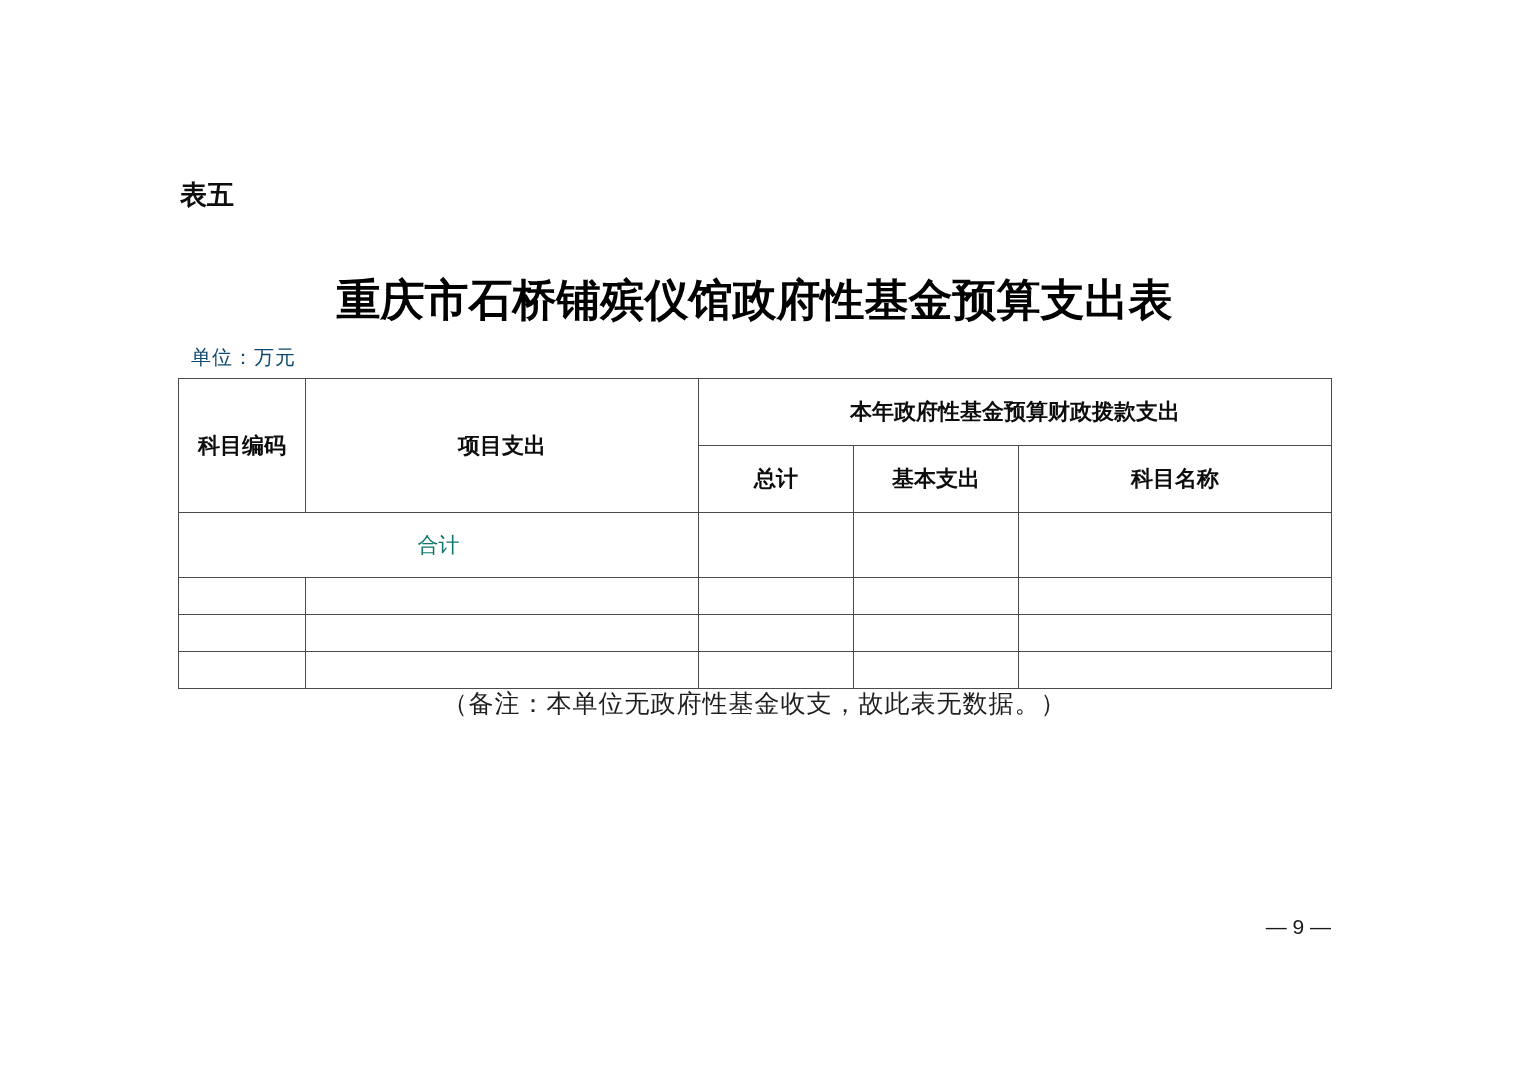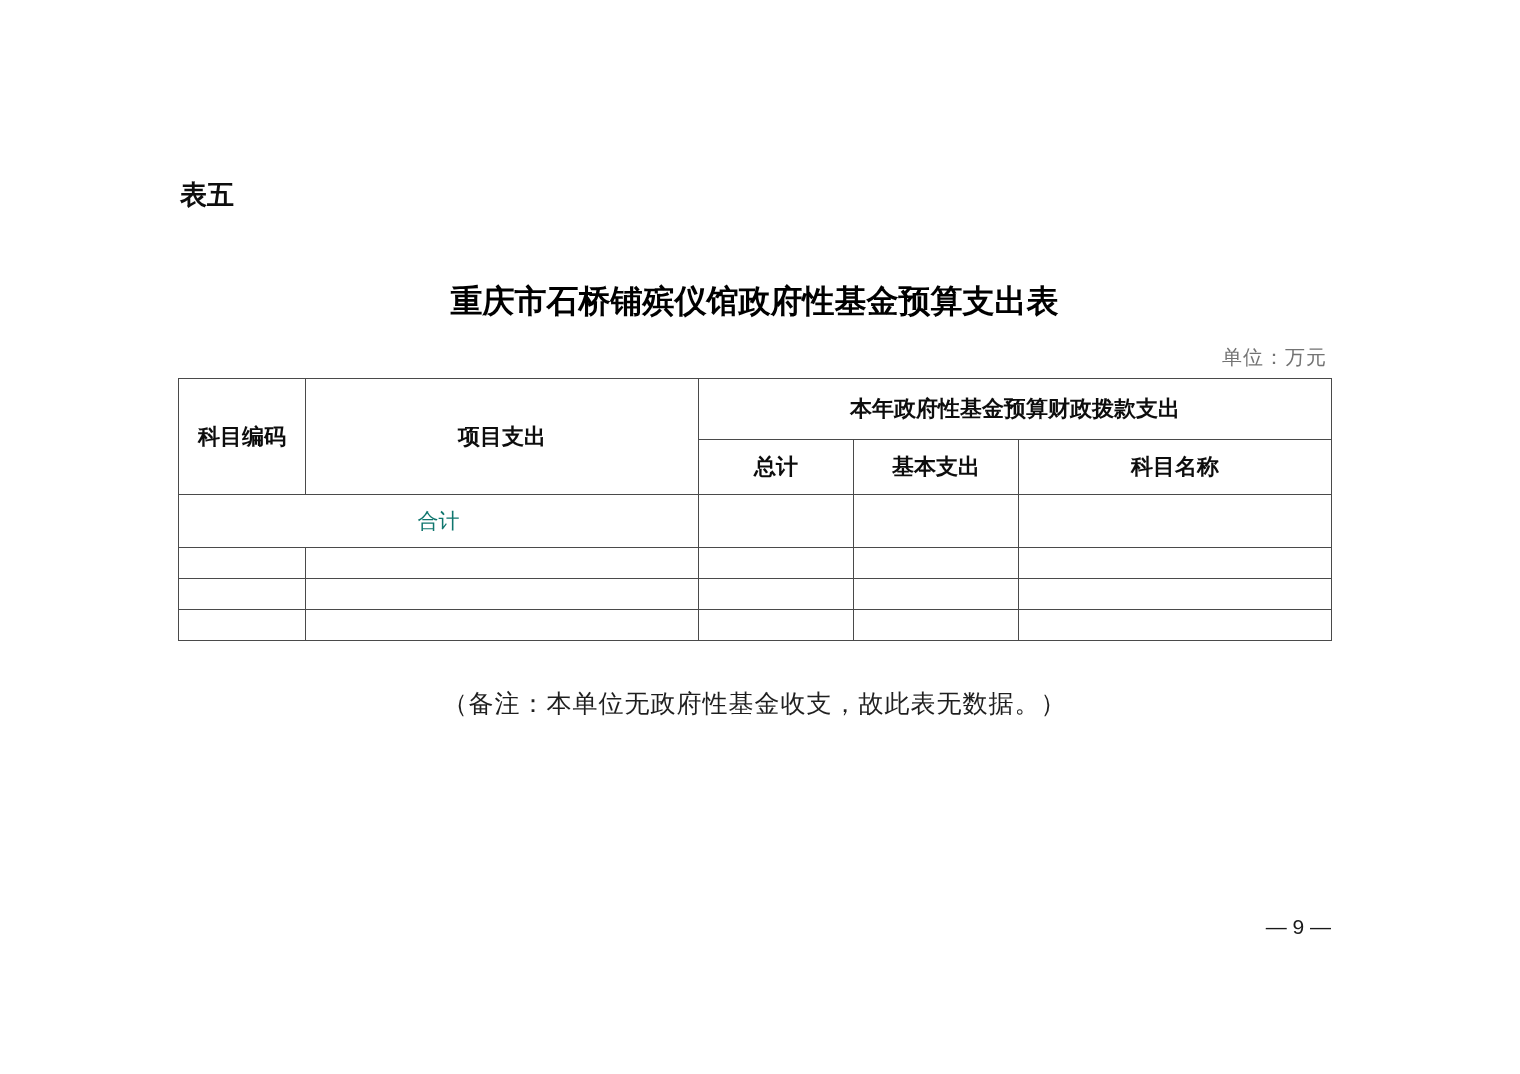--- a/index.html
+++ b/index.html
@@ -28,49 +28,49 @@
   }
   .doc-title {
     position: absolute;
     left: 178px;
     top: 277px;
     width: 1153px;
     margin: 0;
     text-align: center;
     font-family: "Liberation Serif", serif;
     font-weight: bold;
-    font-size: 32px;
+    font-size: 44px;
     line-height: 48px;
     color: #000000;
     letter-spacing: 0px;
     white-space: nowrap;
   }
   .unit-label {
     position: absolute;
-    left: 174px;
+    left: 191px;
     top: 345px;
     width: 1153px;
-    text-align: right;
+    text-align: left;
     font-size: 20px;
     line-height: 24px;
     letter-spacing: 1px;
-    color: #737373;
+    color: #0c4a6e;
   }
   table.budget-table {
     position: absolute;
     left: 178px;
     top: 378px;
     width: 1153px;
     border-collapse: collapse;
     table-layout: fixed;
   }
   table.budget-table th,
   table.budget-table td {
     border: 1px solid #4a4a4a;
-    padding: 12px;
+    padding: 18px;
     text-align: center;
     vertical-align: middle;
     overflow: hidden;
   }
   table.budget-table thead th {
     font-family: "Liberation Sans", sans-serif;
     font-weight: bold;
     font-size: 22px;
     color: #0d0d0d;
   }

